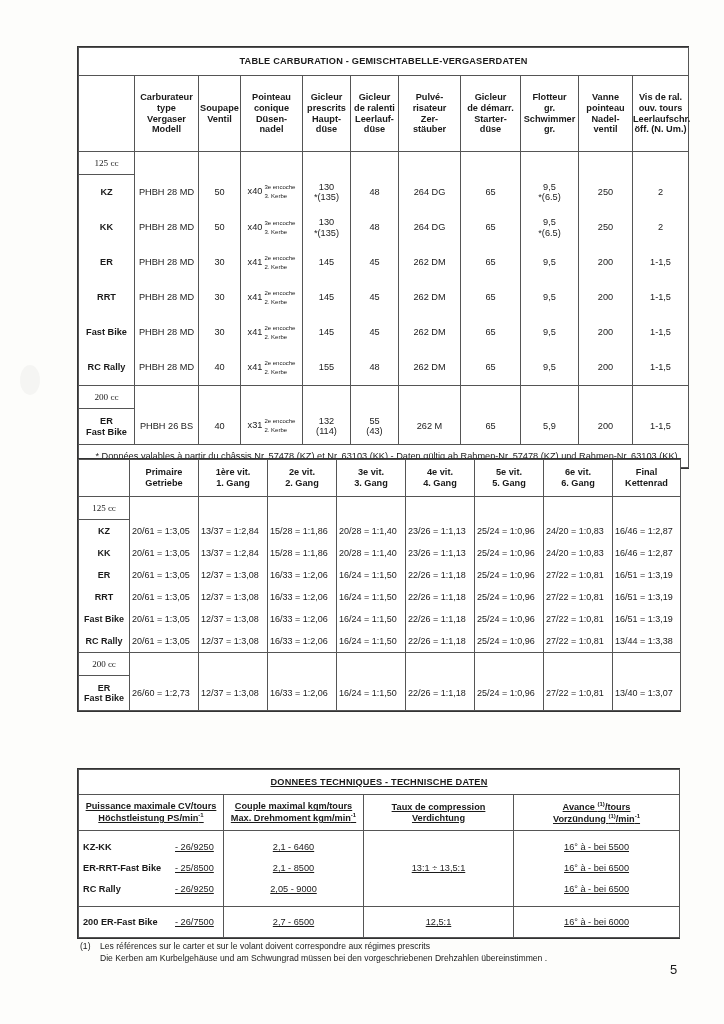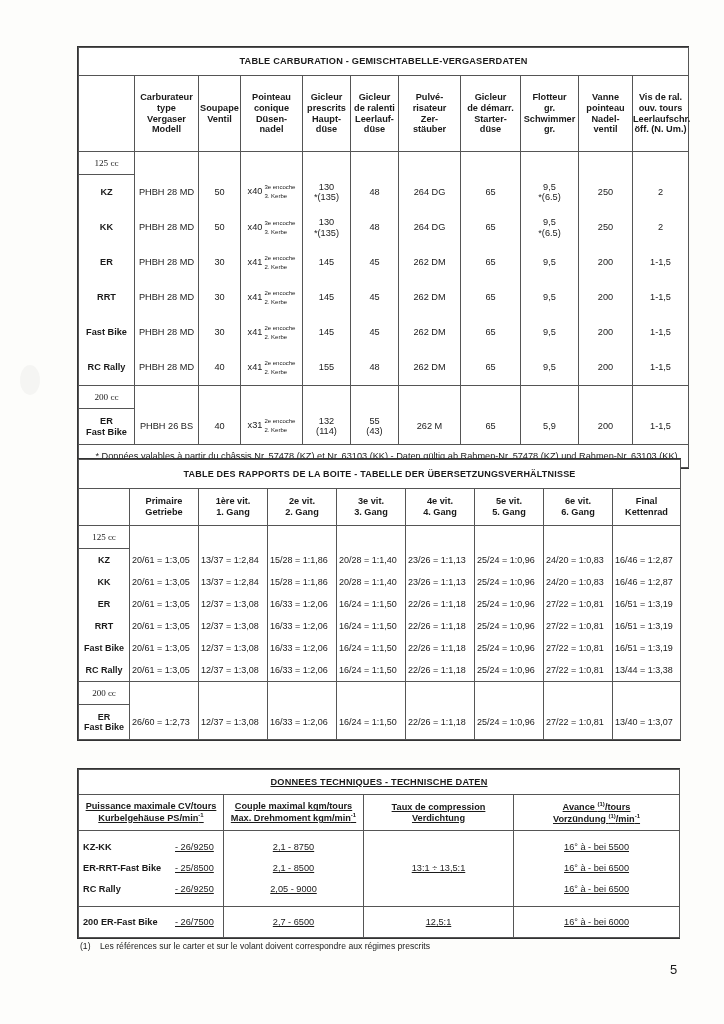--- a/index.html
+++ b/index.html
@@ -203,23 +203,20 @@
         <col style="width:69px">
         <col style="width:69px">
         <col style="width:69px">
         <col style="width:69px">
         <col style="width:69px">
         <col style="width:69px">
         <col style="width:69px">
         <col style="width:68px">
     </colgroup>
     <tbody>
-        <tr>
-          <td colspan="9" class="title" style="height:28px">TABLE DES RAPPORTS DE LA BOITE - TABELLE DER ÜBERSETZUNGSVERHÄLTNISSE</td>
-        </tr>
     <tr id="t2-hdr">
           <th style="height:36px"></th>
           <th style="height:36px"><span>Primaire</span><br><span>Getriebe</span></th>
           <th style="height:36px"><span>1ère vit.</span><br><span>1. Gang</span></th>
           <th style="height:36px"><span>2e vit.</span><br><span>2. Gang</span></th>
           <th style="height:36px"><span>3e vit.</span><br><span>3. Gang</span></th>
           <th style="height:36px"><span>4e vit.</span><br><span>4. Gang</span></th>
           <th style="height:36px"><span>5e vit.</span><br><span>5. Gang</span></th>
           <th style="height:36px"><span>6e vit.</span><br><span>6. Gang</span></th>
           <th style="height:36px"><span>Final</span><br><span>Kettenrad</span></th>
@@ -335,30 +332,30 @@
         <col style="width:145px">
         <col style="width:140px">
         <col style="width:150px">
         <col style="width:166px">
       </colgroup>
     <tbody>
         <tr>
           <td colspan="4" class="title" style="height:24px">DONNEES TECHNIQUES - TECHNISCHE DATEN</td>
         </tr>
     <tr style="height:36px">
-      <th><span>Puissance maximale CV/tours</span><br><span>Kurbelgehäuse PS/min</span><span class="sup">-1</span></th>
+      <th><span>Puissance maximale CV/tours</span><br><span>Höchstleistung PS/min</span><span class="sup">-1</span></th>
       <th><span>Couple maximal kgm/tours</span><br><span>Max. Drehmoment kgm/min</span><span class="sup">-1</span></th>
       <th><span>Taux de compression</span><br><span>Verdichtung</span></th>
       <th><span>Avance</span> <span class="sup">(1)</span><span>/tours</span><br><span>Vorzündung</span> <span class="sup">(1)</span><span>/min</span><span class="sup">-1</span></th>
     </tr>
     </tbody>
       <tbody id="t3-body">
         <tr>
           <td style="border-top:none;border-bottom:none;height:21px;padding-top:6px;text-align:left;padding-left:4px;"><span style="font-weight:bold;display:inline-block;width:92px">KZ-KK</span><span>- 26/9250</span></td>
-          <td style="border-top:none;border-bottom:none;height:21px;padding-top:6px;">2,1  - 8750</td>
+          <td style="border-top:none;border-bottom:none;height:21px;padding-top:6px;">2,1  - 6460</td>
           <td rowspan="3">13:1 ÷ 13,5:1</td>
           <td style="border-top:none;border-bottom:none;height:21px;padding-top:6px;">16° à - bei  5500</td>
         </tr>
         <tr>
           <td style="border-top:none;border-bottom:none;height:21px;text-align:left;padding-left:4px;"><span style="font-weight:bold;display:inline-block;width:92px">ER-RRT-Fast Bike</span><span>- 25/8500</span></td>
           <td style="border-top:none;border-bottom:none;height:21px;">2,1  - 8500</td>
           <td style="border-top:none;border-bottom:none;height:21px;">16° à - bei  6500</td>
         </tr>
         <tr>
           <td style="border-top:none;border-bottom:none;height:21px;padding-bottom:6px;text-align:left;padding-left:4px;"><span style="font-weight:bold;display:inline-block;width:92px">RC Rally</span><span>- 26/9250</span></td>
@@ -370,14 +367,15 @@
           <td>2,7 - 6500</td>
           <td>12,5:1</td>
           <td>16° à - bei  6000</td>
         </tr>
       </tbody>
   </table>
 </div>
 
 <div class="note">
   <div><span class="n">(1)</span><span>Les références sur le carter et sur le volant doivent correspondre aux régimes prescrits</span></div>
+  <div><span class="n"></span><span>Die Kerben am Kurbelgehäuse und am Schwungrad müssen bei den vorgeschriebenen Drehzahlen übereinstimmen .</span></div>
 </div>
 <div class="pnum">5</div>
 
 </body></html>

